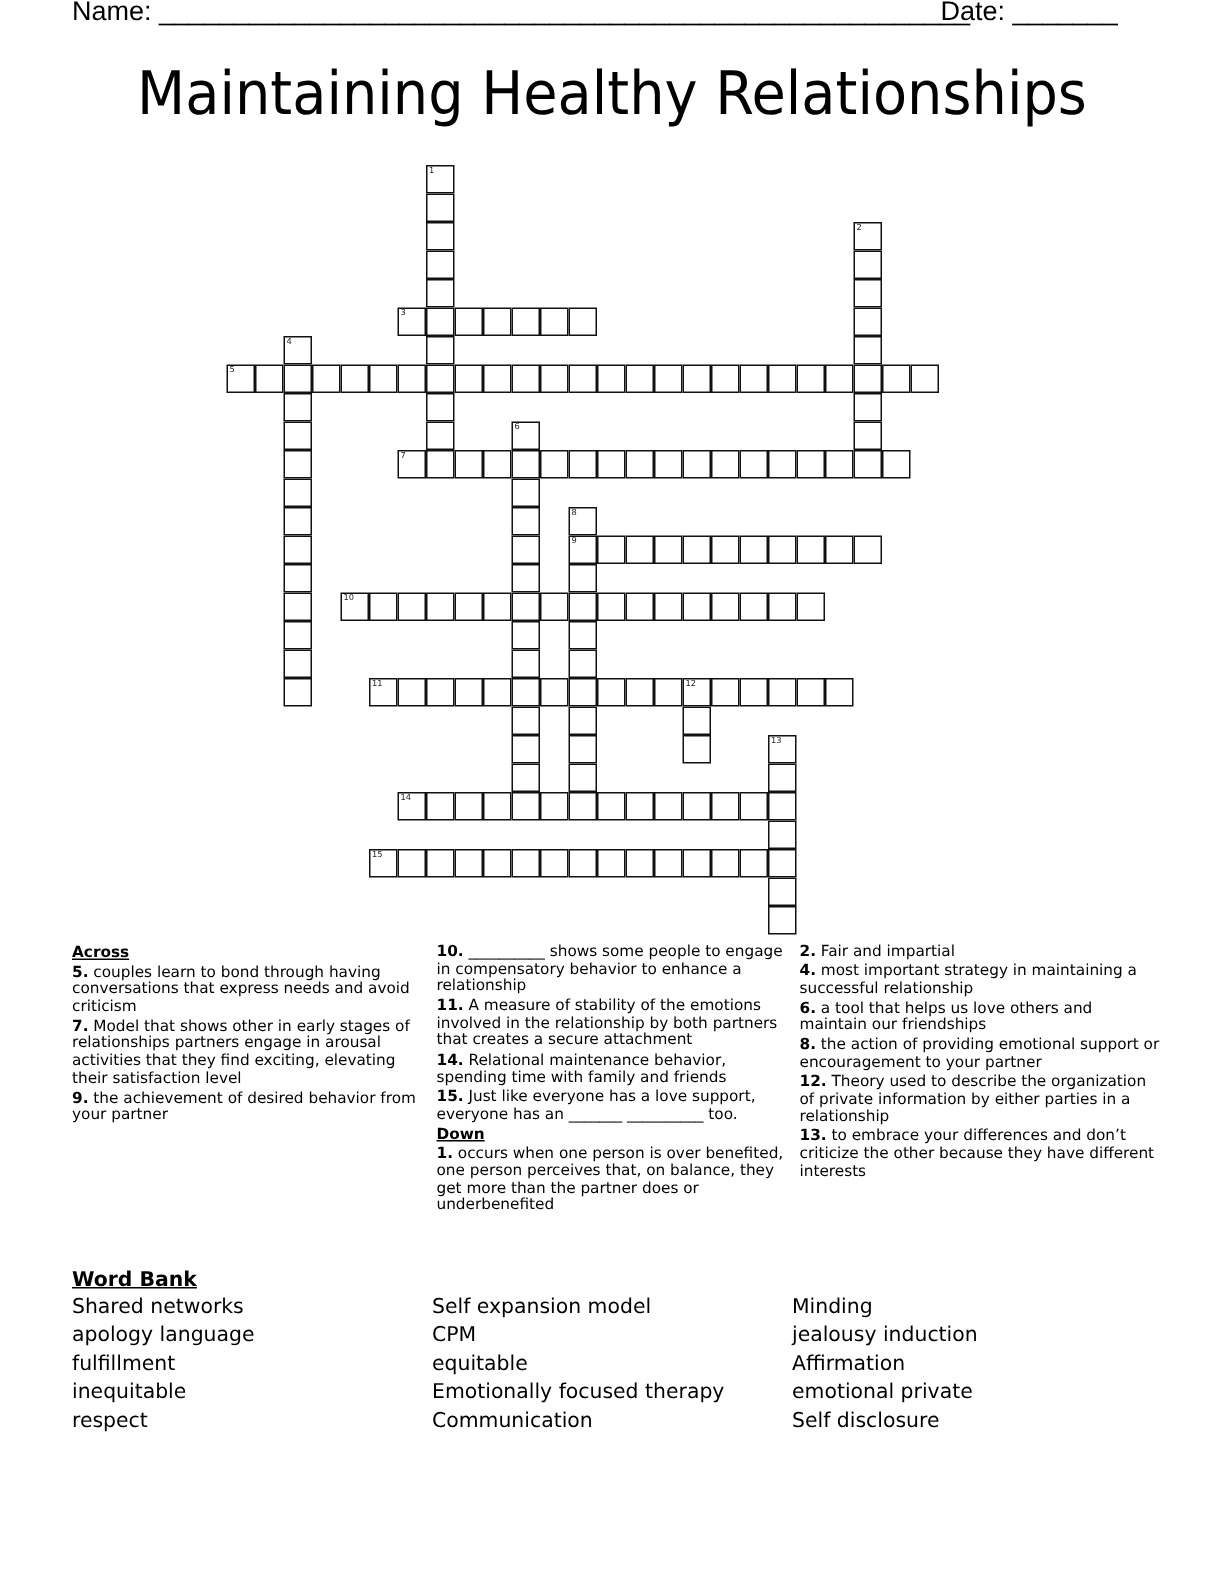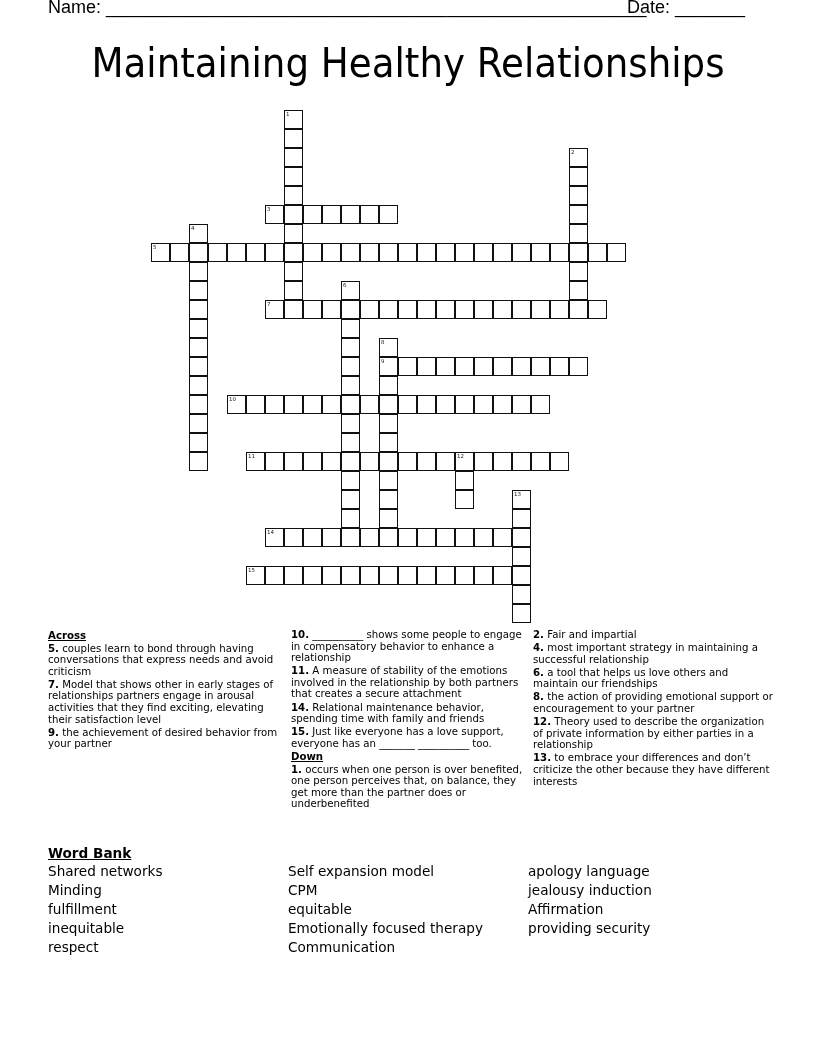--- a/index.html
+++ b/index.html
@@ -261,26 +261,27 @@
   <div class="clue"><b>8.</b> <span>the action of providing emotional support or encouragement to your partner</span></div>
   <div class="clue"><b>12.</b> <span>Theory used to describe the organization of private information by either parties in a relationship</span></div>
   <div class="clue"><b>13.</b> <span>to embrace your differences and don’t criticize the other because they have different interests</span></div>
 </div>
 
 <div class="wb">
   <div class="wb-h">Word Bank</div>
   <div class="wb-grid">
     <div>Shared networks</div>
     <div>Self expansion model</div>
+    <div>Minding</div>
     <div>apology language</div>
-    <div>Minding</div>
     <div>CPM</div>
     <div>jealousy induction</div>
     <div>fulfillment</div>
     <div>equitable</div>
     <div>Affirmation</div>
     <div>inequitable</div>
     <div>Emotionally focused therapy</div>
-    <div>providing security</div>
+    <div>emotional private</div>
     <div>respect</div>
     <div>Communication</div>
+    <div>Self disclosure</div>
   </div>
 </div>
 
 </body></html>

